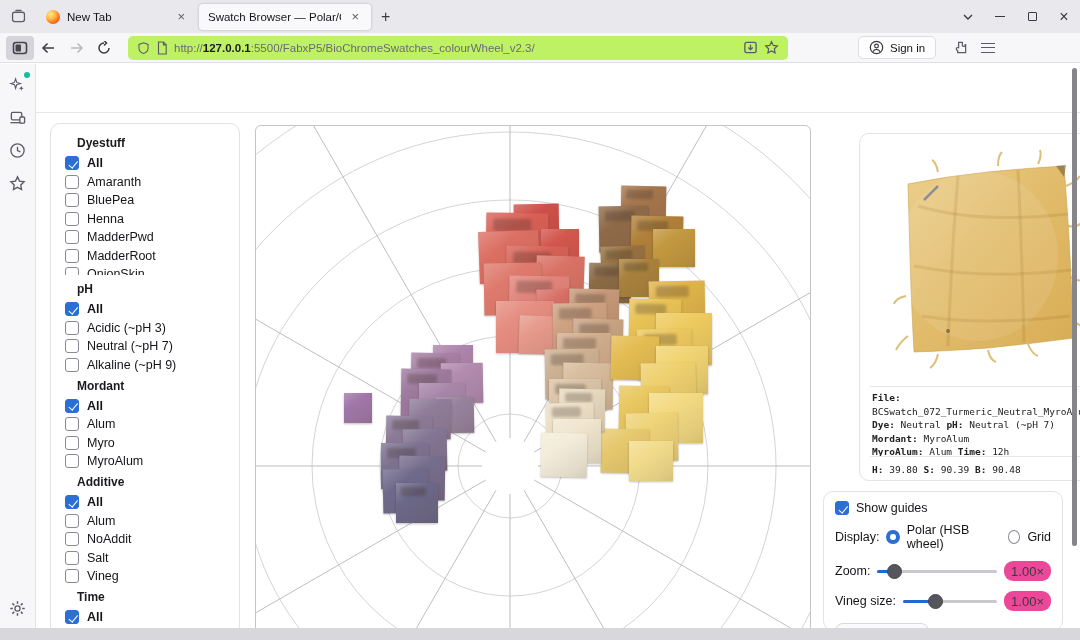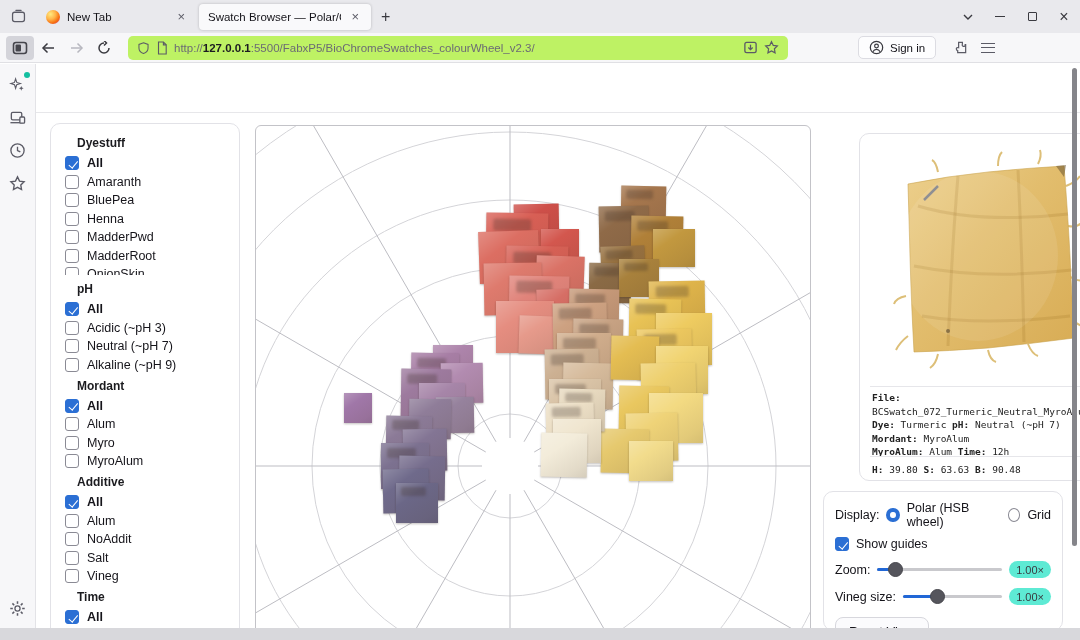--- a/index.html
+++ b/index.html
@@ -75,21 +75,21 @@
   #hsb-line { position:absolute; left:12px; top:330px; font-family:"DejaVu Sans Mono",monospace; font-size:9.5px; color:#222; white-space:nowrap; }
 
   #controls-card { left:787px; top:427px; width:240px; height:140px; padding:9px 11px; font-size:12.5px; color:#15141a; }
   .ctl-row { display:flex; align-items:center; gap:7px; margin-bottom:8px; }
   .radio { width:14px; height:14px; border:1px solid #8a8a94; border-radius:50%; background:#fff; }
   .radio.on { border:4.5px solid #2b6fd4; }
   .slider { position:relative; height:16px; flex:1; }
   .slider .track { position:absolute; top:6.5px; left:0; right:0; height:3px; background:#c9c9cd; border-radius:2px; }
   .slider .fill { position:absolute; top:6.5px; left:0; height:3px; background:#2167d6; border-radius:2px; }
   .slider .thumb { position:absolute; top:0.5px; width:15px; height:15px; border-radius:50%; background:#55555c; border:1px solid #46464c; }
-  .pill { background:#5eead4; border-radius:9px; padding:2.5px 7px; font-size:11px; color:#3a3a40; }
+  .pill { background:#ec4899; border-radius:9px; padding:2.5px 7px; font-size:13px; color:#3a3a40; }
   .reset-btn { display:inline-block; margin-top:4px; padding:6px 13px; font-size:13px; color:#15141a; background:#fbfbfd; border:1px solid #d7d7dd; border-radius:8px; }
   b { font-weight:bold; }
 
   
   #scrollbar { position:absolute; right:1px; top:0; bottom:0; width:9px; }
   #scroll-thumb { position:absolute; left:2px; top:4px; width:5px; height:478px; background:#85858a; border-radius:3px; }
 
   svg.ic { display:block; }
 </style>
 </head>
@@ -511,39 +511,39 @@
           <ellipse cx="100" cy="115" rx="80" ry="85" fill="#ffffff" opacity="0.09"></ellipse>
           <polygon points="178,25 188,24 186,36" fill="#6b5530" opacity="0.55"></polygon>
           <path d="M46,59 L60,45" stroke="#8f8f93" stroke-width="2.5"></path>
           <circle cx="70" cy="190" r="2" fill="#4a3c28" opacity="0.55"></circle>
         </svg>
       </div>
       <div class="divider" style="top:252px;"></div>
       <div id="info-lines">
           <div class="iline"><b>File:</b></div>
           <div class="iline"><span>BCSwatch_072_Turmeric_Neutral_MyroAlum_Alum_90m.jpg</span></div>
-          <div class="iline"><b>Dye:</b><span> Turmeric </span><b>pH:</b><span> Neutral (~pH 7)</span></div>
+          <div class="iline"><b>Dye:</b><span> Neutral </span><b>pH:</b><span> Neutral (~pH 7)</span></div>
           <div class="iline"><b>Mordant:</b><span> MyroAlum</span></div>
           <div class="iline"><b>MyroAlum:</b><span> Alum </span><b>Time:</b><span> 12h</span></div>
         </div>
       <div class="divider" style="top:322px;"></div>
-      <div id="hsb-line"><b>H:</b><span> 39.80 </span><b>S:</b><span> 63.63 </span><b>B:</b><span> 90.48</span></div>
+      <div id="hsb-line"><b>H:</b><span> 39.80 </span><b>S:</b><span> 90.39 </span><b>B:</b><span> 90.48</span></div>
     </div>
 
     <div class="card" id="controls-card">
+      <div class="ctl-row">
+        <span class="cb on"></span>
+        <span>Show guides</span>
+      </div>
       <div class="ctl-row">
         <span>Display:</span>
         <span class="radio on"></span>
         <span>Polar (HSB wheel)</span>
         <span class="radio" style="margin-left:4px;"></span>
         <span>Grid</span>
-      </div>
-      <div class="ctl-row">
-        <span class="cb on"></span>
-        <span>Show guides</span>
       </div>
       <div class="ctl-row" style="margin-top:10px;">
         <span>Zoom:</span>
         <span class="slider" id="zoom-slider">
             <span class="track"></span>
             <span class="fill" style="width: 14%;"></span>
             <span class="thumb" style="left: calc(14% - 7px);"></span>
           </span>
         <span class="pill">1.00×</span>
       </div>

